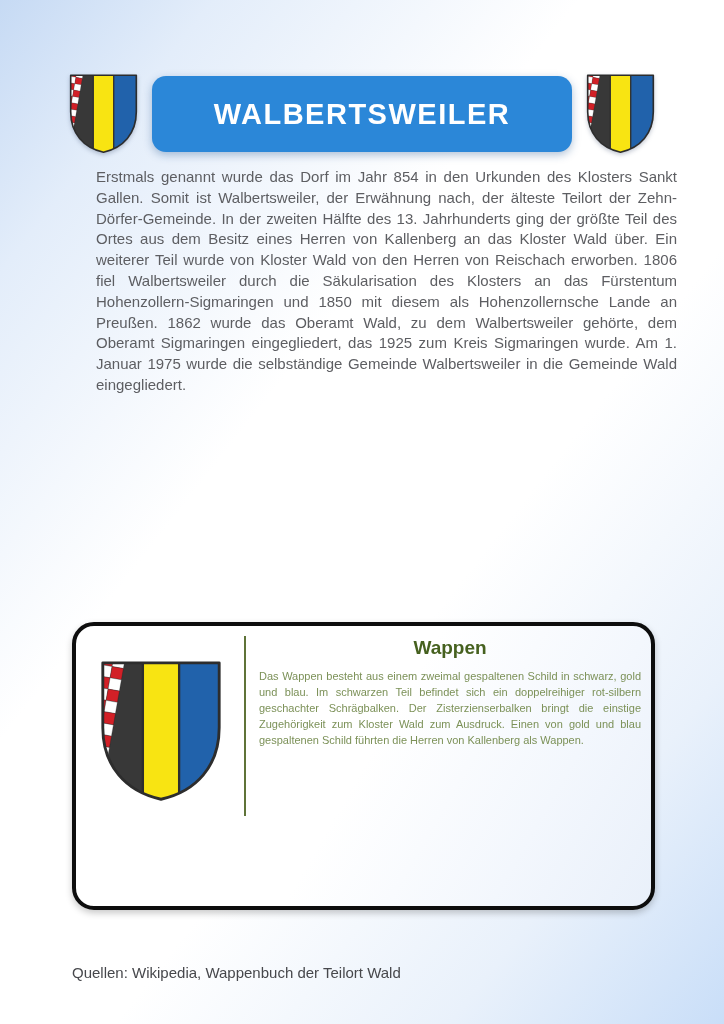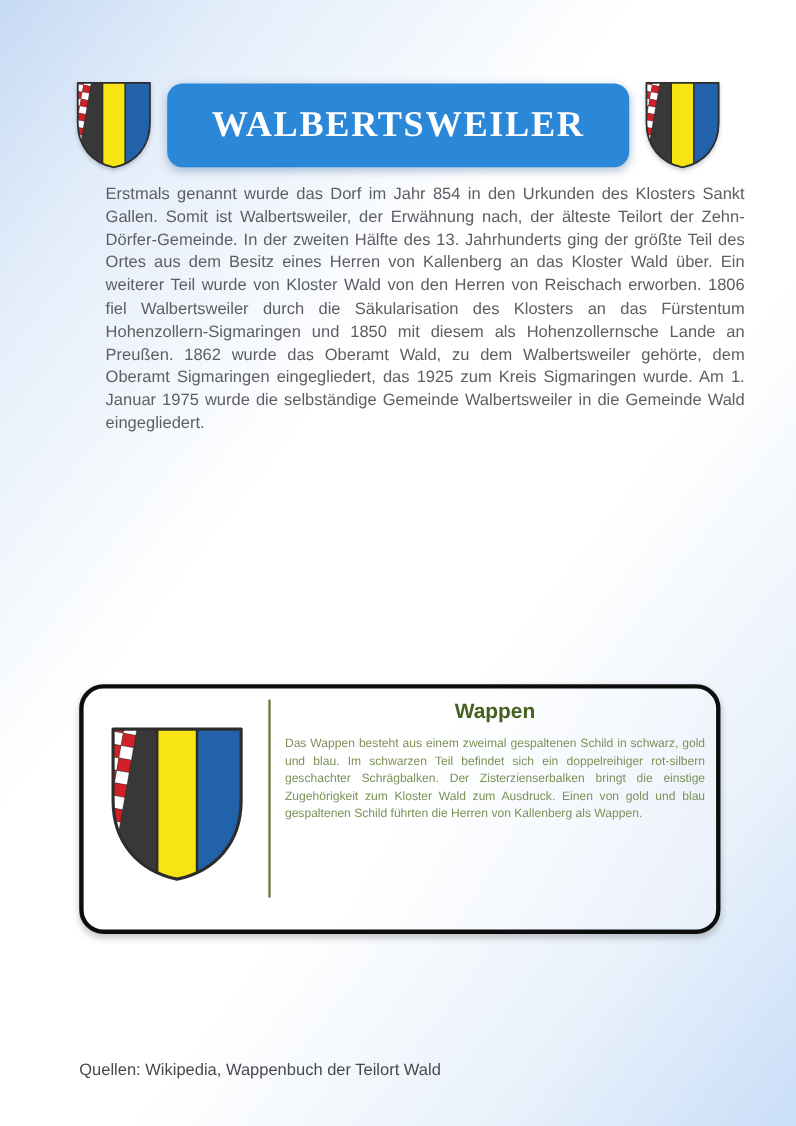--- a/index.html
+++ b/index.html
@@ -18,29 +18,29 @@
   }
   
   .header{position:absolute;top:73px;left:68px;right:68px;display:flex;align-items:center;gap:13px;}
   .coat-slot{display:block;line-height:0;filter:drop-shadow(0 2px 2px rgba(20,40,80,.25));}
   .coat-slot.small svg{width:71px;height:82px;}
   .banner{
     flex:1;height:76px;background:var(--banner-blue);border-radius:14px;
     display:flex;align-items:center;justify-content:center;
     box-shadow:0 3px 8px rgba(30,80,140,.35);
   }
-  .banner h1{color:#ffffff;font-size:33px;font-weight:bold;letter-spacing:1.5px;font-family:Liberation Serif, serif;}
+  .banner h1{color:#ffffff;font-size:29px;font-weight:bold;letter-spacing:1.5px;}
   
   .intro{
     position:absolute;left:72px;top:167px;width:581px;
     font-size:15px;line-height:20.8px;text-align:justify;color:var(--text-gray);margin-left:24px;
   }
   
   .wappen-card{
-    position:absolute;left:72px;top:622px;width:583px;height:227px;
+    position:absolute;left:72px;top:622px;width:583px;height:288px;
     background:linear-gradient(120deg,#ffffff 50%,#f3f7fd 78%,#e9f0fa 100%);
     border:4px solid #0d0d0d;border-radius:22px;
     box-shadow:0 3px 7px rgba(0,0,0,.22);
   }
   .coat-slot.large{position:absolute;left:22px;top:33px;filter:none;}
   .coat-slot.large svg{width:126px;height:145px;}
   .v-divider{position:absolute;left:168px;top:10px;width:2px;height:180px;background:var(--divider-green);}
   .wappen-text{position:absolute;left:183px;top:11px;width:382px;}
   .wappen-text h2{font-size:19px;font-weight:bold;color:var(--green-dark);text-align:center;margin-bottom:9px;}
   .wappen-text p{font-size:11px;line-height:16px;text-align:justify;color:var(--green-body);}

